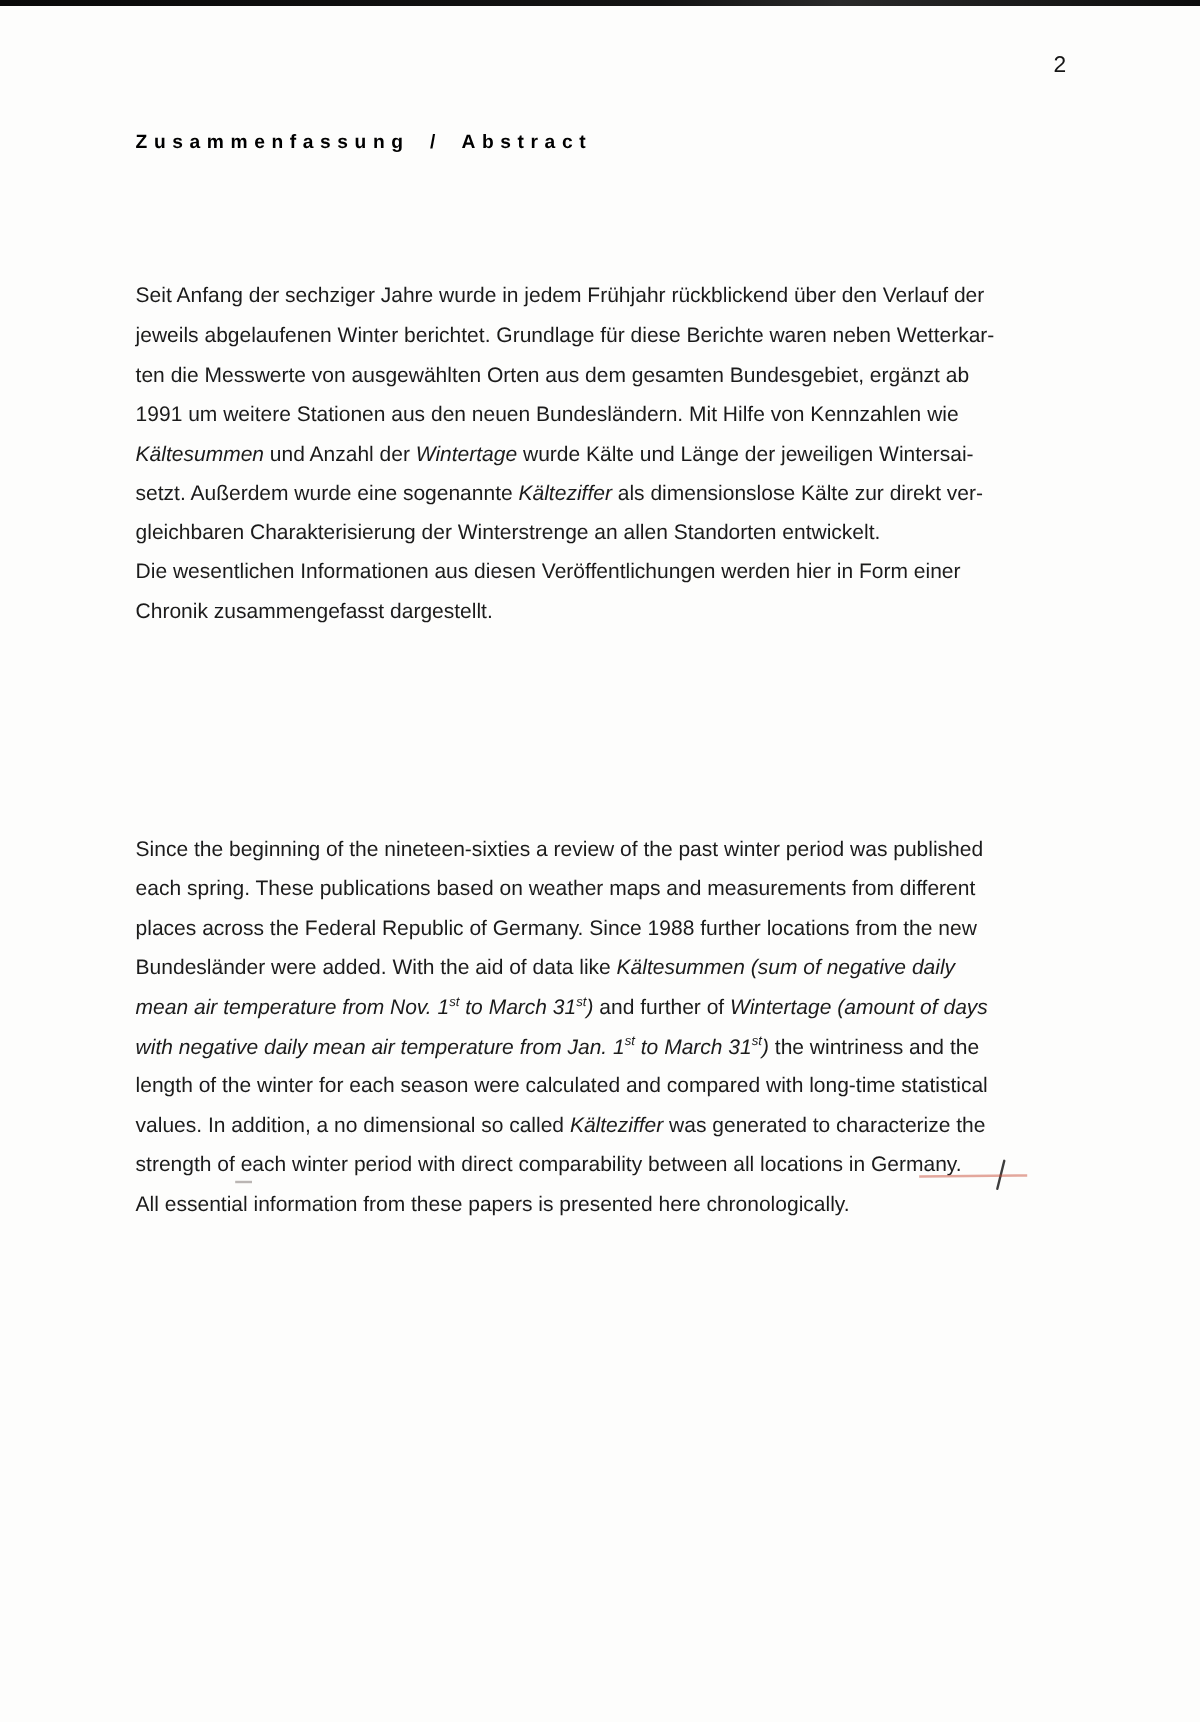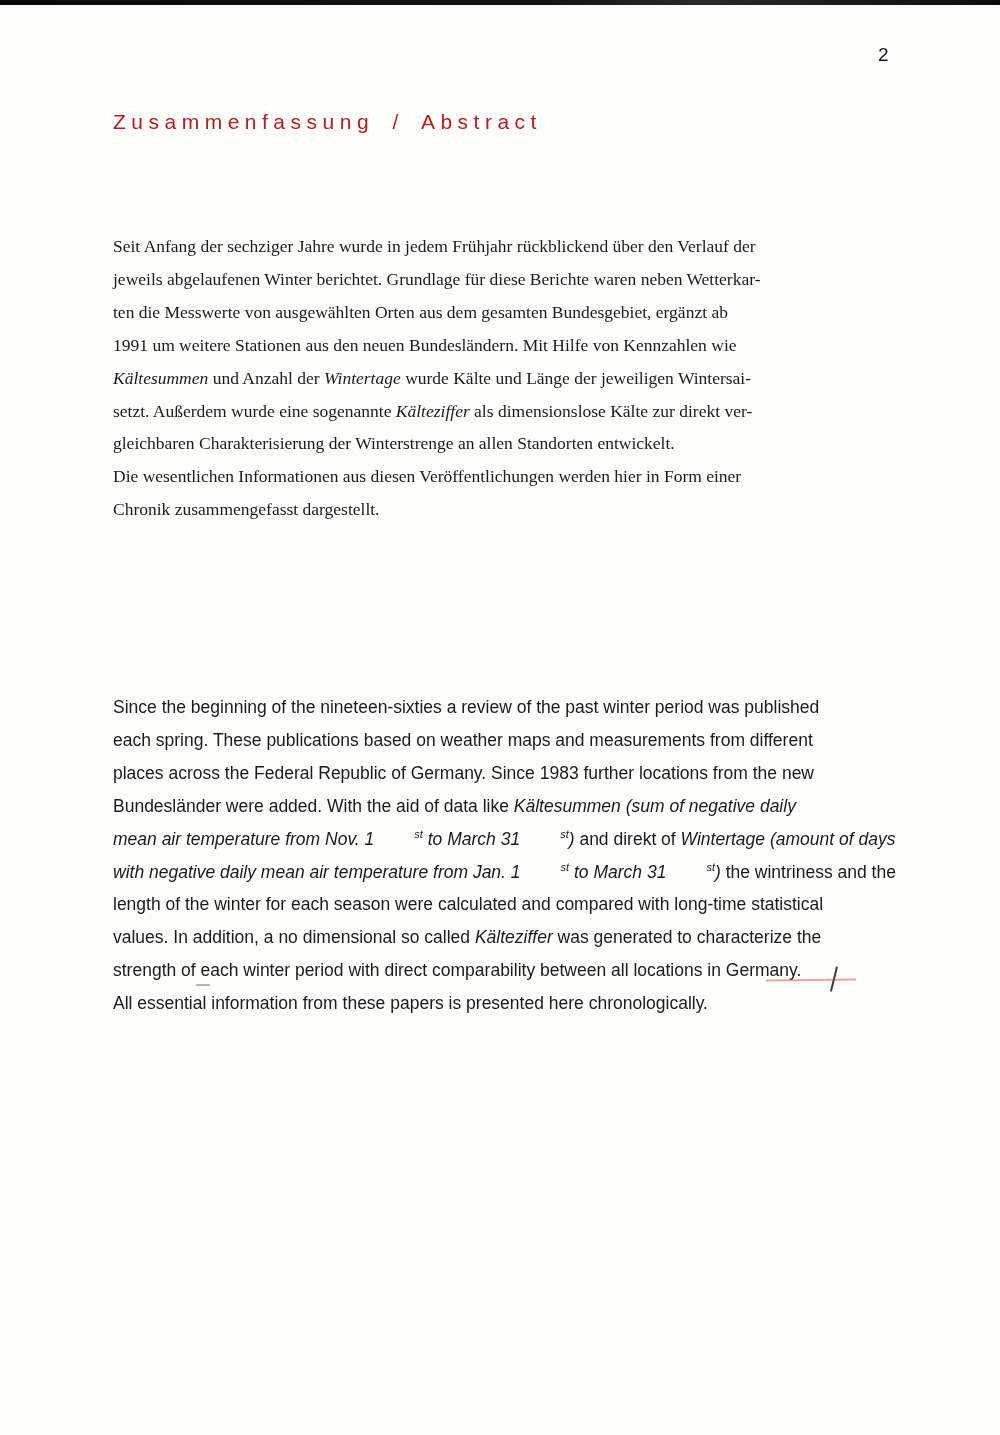--- a/index.html
+++ b/index.html
@@ -23,43 +23,42 @@
     position: absolute;
     top: 44px;
     left: 878px;
     font-size: 19px;
     color: #161616;
   }
   .heading {
     position: absolute;
     top: 110px;
     left: 113px;
-    font-size: 21px;
-    font-weight: normal;
+    font-size: 16px;
+    font-weight: bold;
     letter-spacing: 5.5px;
     word-spacing: 7px;
-    color: #b91c1c;
+    color: #000000;
   }
   .para {
     position: absolute;
     left: 113px;
     width: 800px;
     font-size: 17.5px;
     line-height: 32.9px;
     color: #1b1b1b;
   }
-  .para.de { top: 230px; font-family: Liberation Serif, serif; }
+  .para.de { top: 230px; }
   .para.en { top: 691px; }
   .line { white-space: nowrap; }
   .it { font-style: italic; }
   sup {
     font-size: 11px;
     vertical-align: super;
     line-height: 0;
-    margin-left: 40px;
   }
   .mark-slash {
     position: absolute;
     left: 833px;
     top: 966px;
     width: 2px;
     height: 26px;
     background: #3d3d3d;
     transform: rotate(14deg);
     border-radius: 1px;
@@ -101,23 +100,23 @@
       <div class="line"><span class="it">Kältesummen</span><span> und Anzahl der </span><span class="it">Wintertage</span><span> wurde Kälte und Länge der jeweiligen Wintersai-</span></div>
       <div class="line"><span>setzt. Außerdem wurde eine sogenannte </span><span class="it">Kälteziffer</span><span> als dimensionslose Kälte zur direkt ver-</span></div>
       <div class="line"><span>gleichbaren Charakterisierung der Winterstrenge an allen Standorten entwickelt.</span></div>
       <div class="line"><span>Die wesentlichen Informationen aus diesen Veröffentlichungen werden hier in Form einer</span></div>
       <div class="line"><span>Chronik zusammengefasst dargestellt.</span></div>
     </div>
 
   <div class="para en">
       <div class="line"><span>Since the beginning of the nineteen-sixties a review of the past winter period was published</span></div>
       <div class="line"><span>each spring. These publications based on weather maps and measurements from different</span></div>
-      <div class="line"><span>places across the Federal Republic of Germany. Since 1983 further locations from the new</span></div>
+      <div class="line"><span>places across the Federal Republic of Germany. Since 1988 further locations from the new</span></div>
       <div class="line"><span>Bundesländer were added. With the aid of data like </span><span class="it">Kältesummen (sum of negative daily</span></div>
-      <div class="line"><span class="it">mean air temperature from Nov. 1</span><sup class="it">st</sup><span class="it"> to March 31</span><sup class="it">st</sup><span class="it">)</span><span> and direkt of </span><span class="it">Wintertage (amount of days</span></div>
+      <div class="line"><span class="it">mean air temperature from Nov. 1</span><sup class="it">st</sup><span class="it"> to March 31</span><sup class="it">st</sup><span class="it">)</span><span> and further of </span><span class="it">Wintertage (amount of days</span></div>
       <div class="line"><span class="it">with negative daily mean air temperature from Jan. 1</span><sup class="it">st</sup><span class="it"> to March 31</span><sup class="it">st</sup><span class="it">)</span><span> the wintriness and the</span></div>
       <div class="line"><span>length of the winter for each season were calculated and compared with long-time statistical</span></div>
       <div class="line"><span>values. In addition, a no dimensional so called </span><span class="it">Kälteziffer</span><span> was generated to characterize the</span></div>
       <div class="line"><span>strength of each winter period with direct comparability between all locations in Germany.</span></div>
       <div class="line"><span>All essential information from these papers is presented here chronologically.</span></div>
     </div>
 
   <div class="mark-slash"></div>
   <div class="mark-red"></div>
   <div class="mark-red-2"></div>

